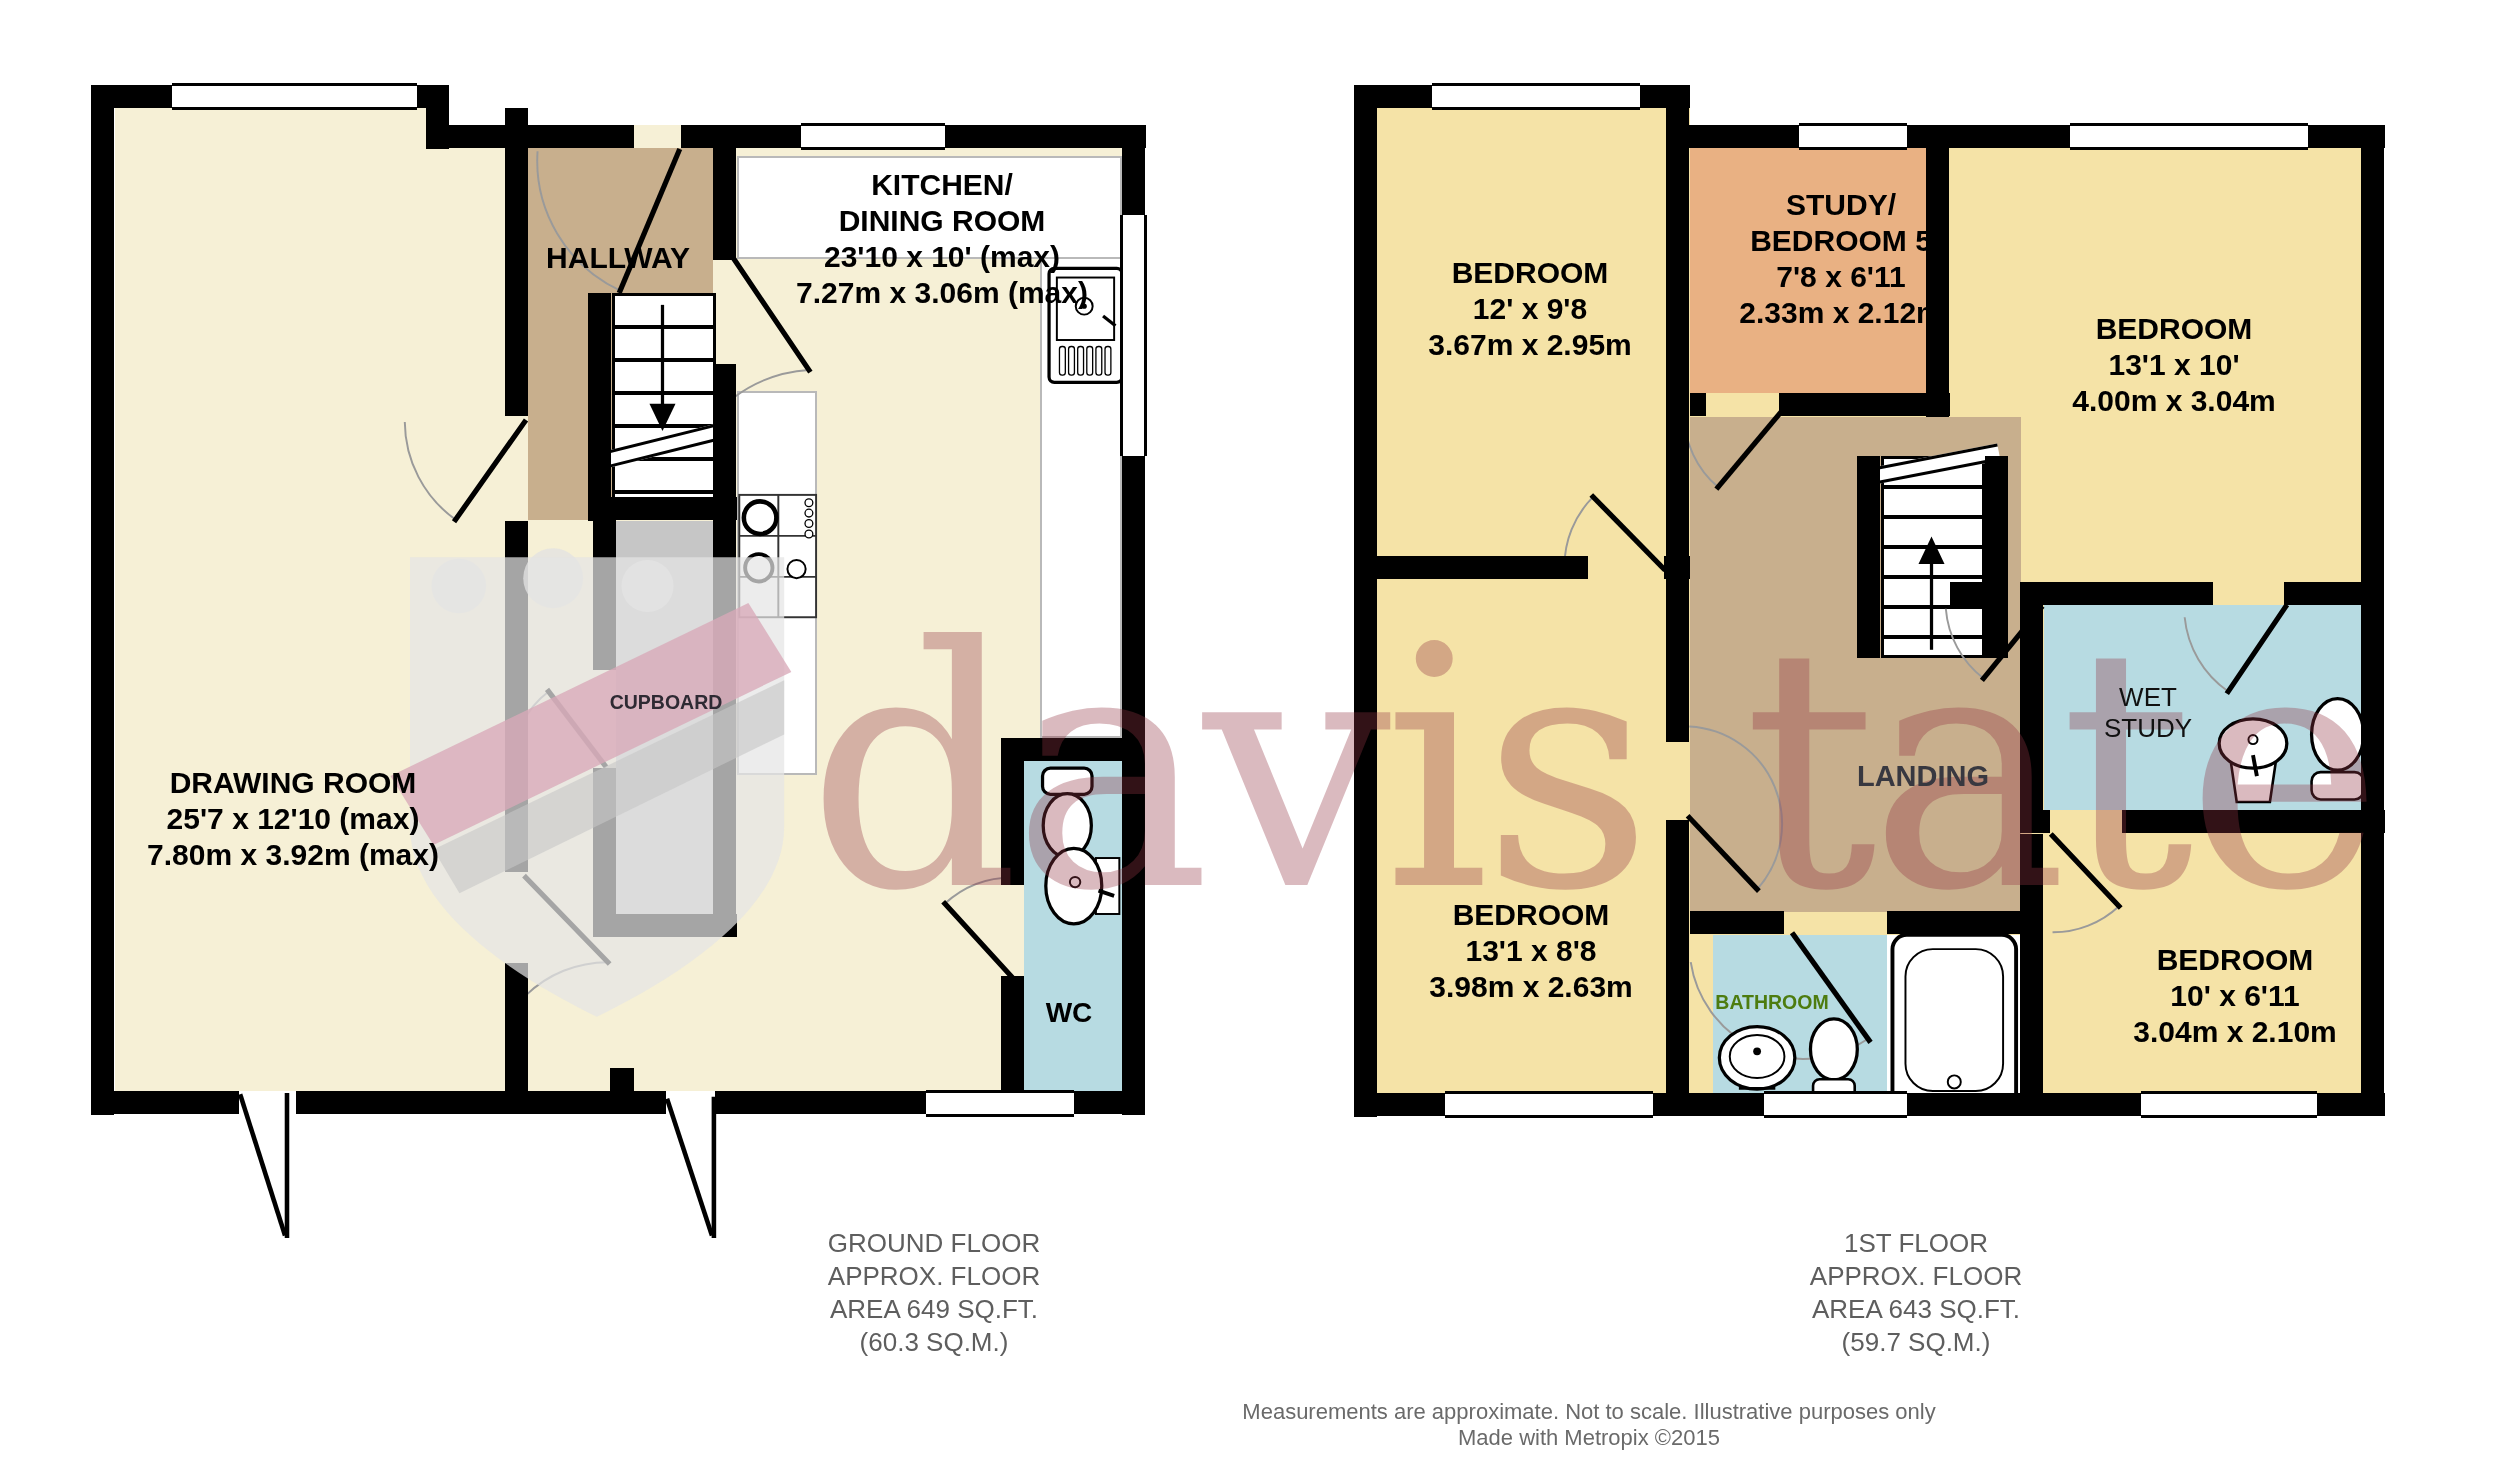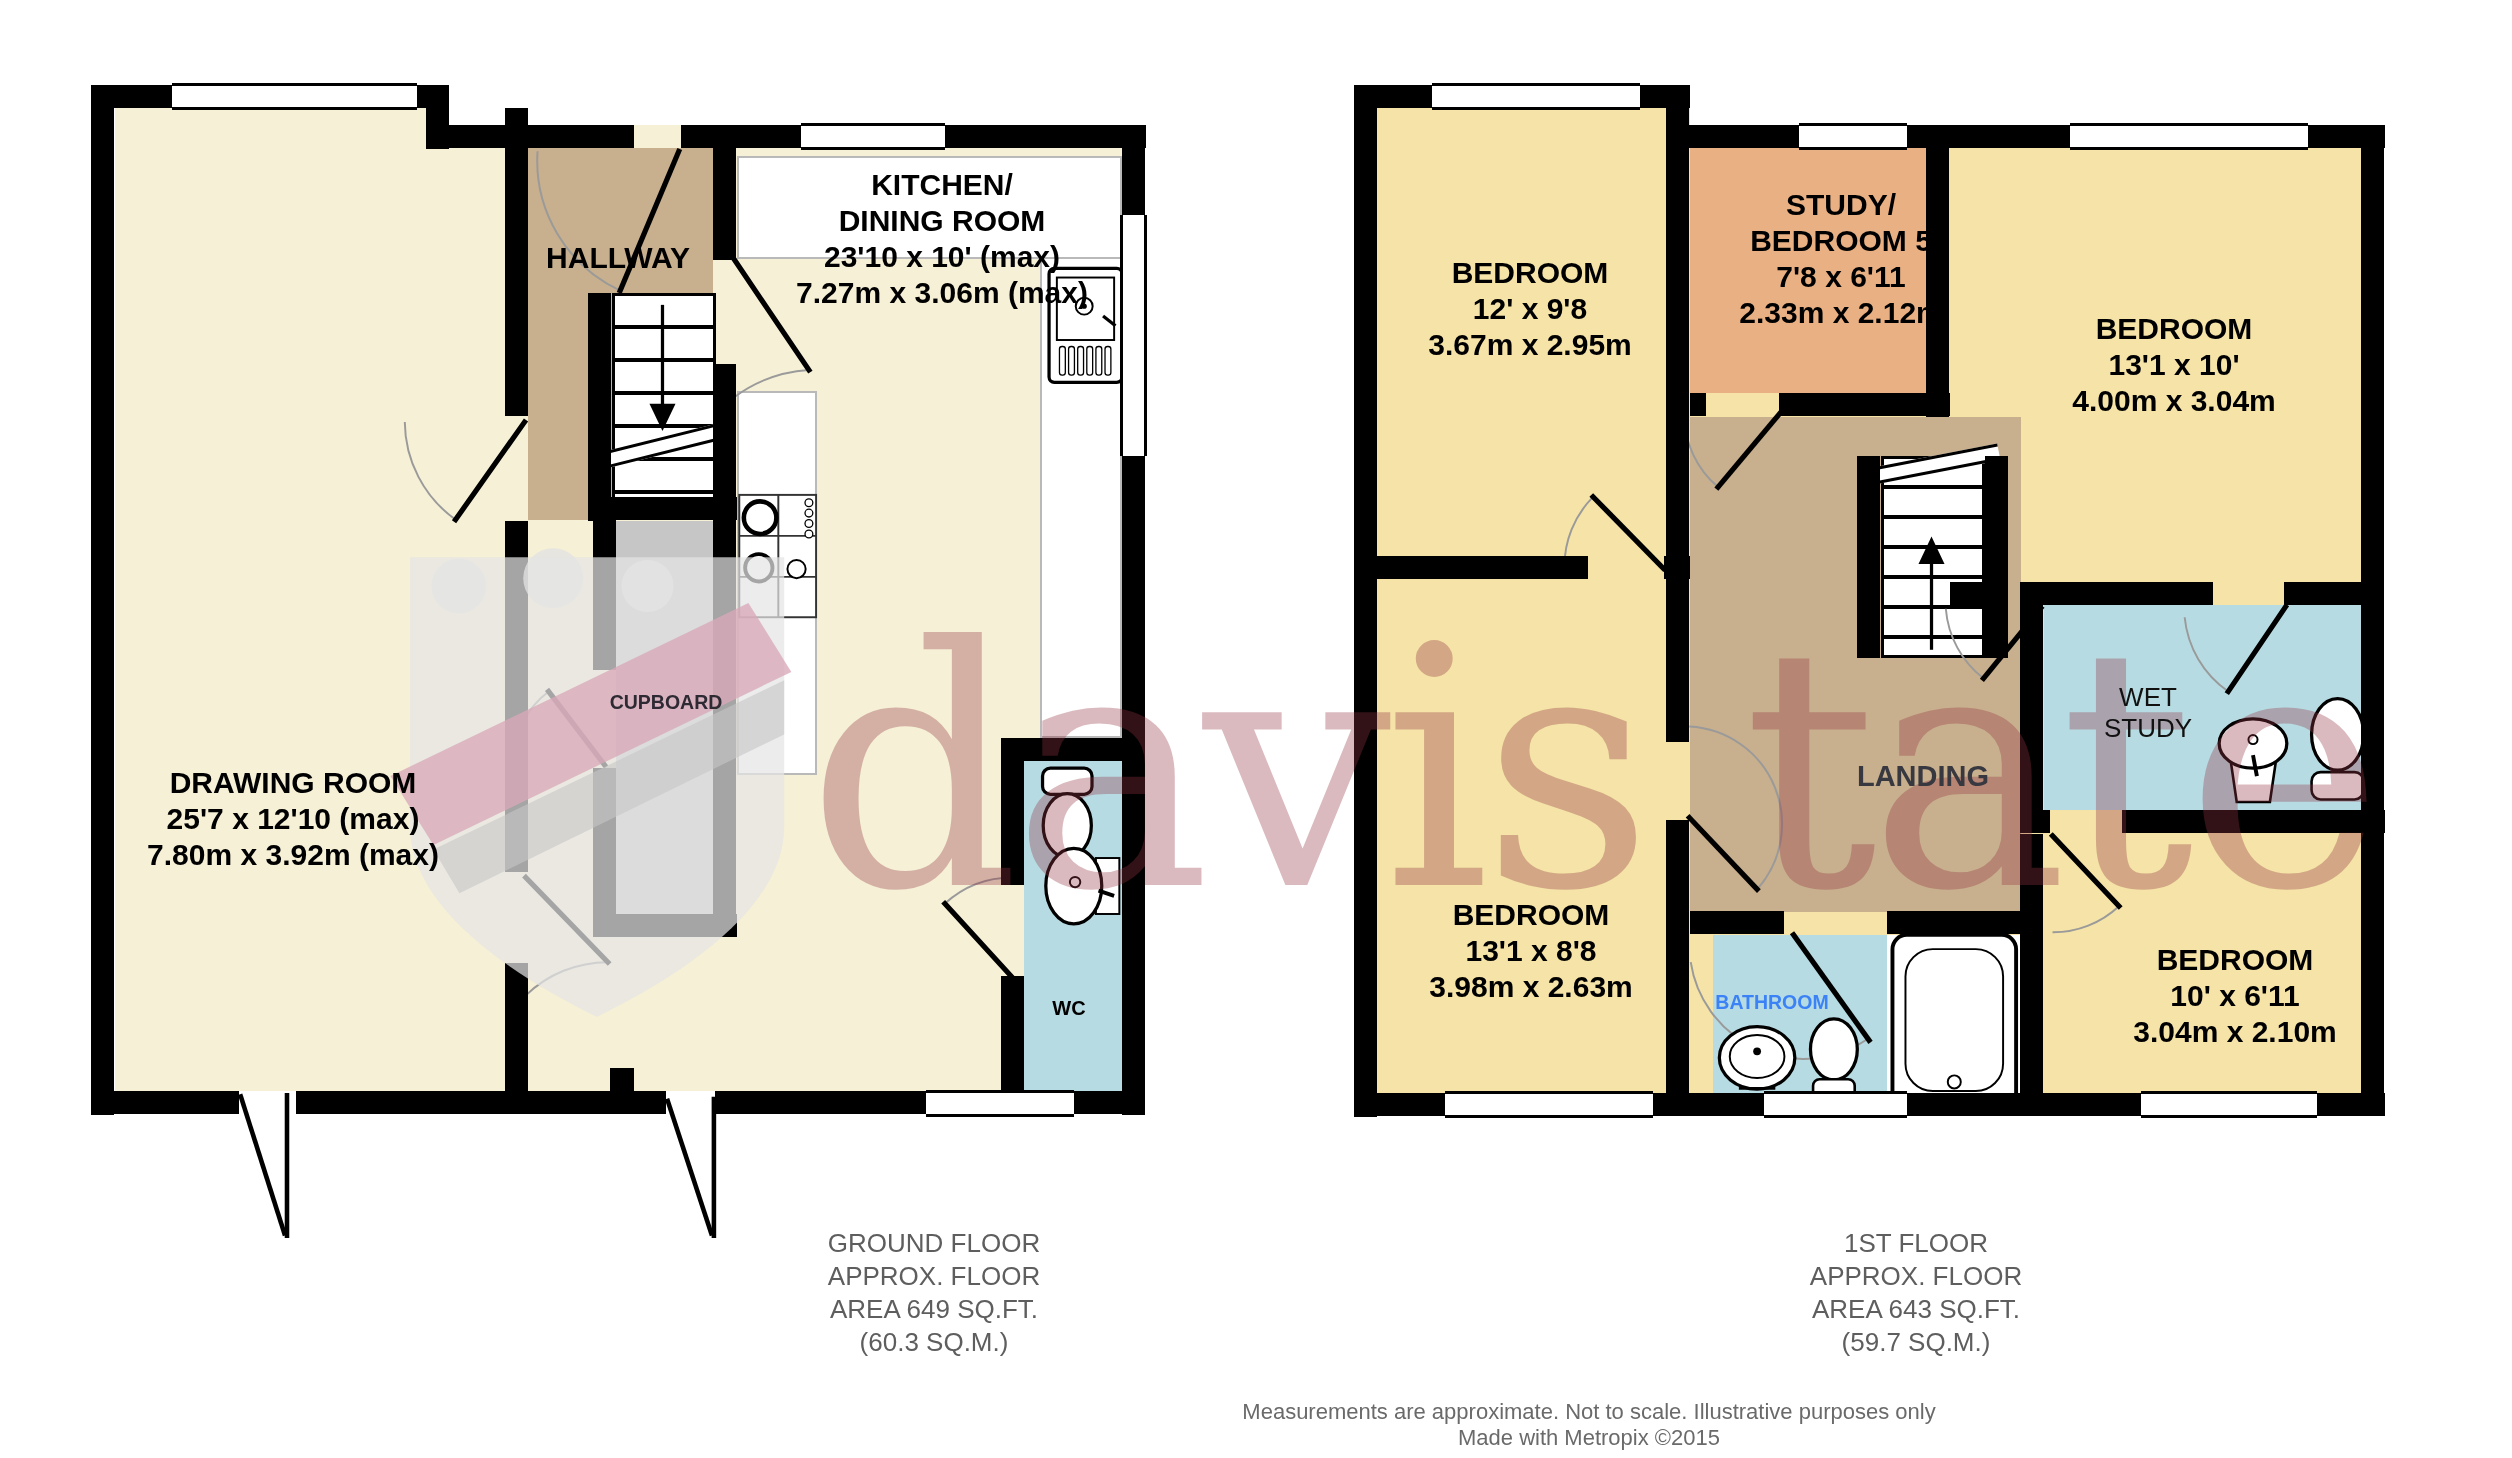--- a/index.html
+++ b/index.html
@@ -11,21 +11,21 @@
   .window-v{position:absolute;background:#fff;border-left:3.9px solid #000;border-right:3.9px solid #000;box-sizing:border-box;}
   .counter{position:absolute;background:#fff;border:2px solid #b9b9b9;box-sizing:border-box;}
   .stairs{position:absolute;background:repeating-linear-gradient(to bottom,#fff 0 29px,#000 29px 33px);border:3.3px solid #000;box-sizing:border-box;}
   .break{position:absolute;background:#fff;border-top:3.3px solid #000;border-bottom:3.3px solid #000;box-sizing:border-box;}
   .lbl{position:absolute;transform:translateX(-50%);text-align:center;color:#000;white-space:nowrap;}
   .room-name{font-size:30px;font-weight:bold;line-height:36px;}
   .room-dim{font-size:30px;font-weight:bold;line-height:36px;}
   .small-name{font-size:19.5px;font-weight:600;color:#2e2a33;}
   .wetroom-name{font-size:26px;font-weight:normal;line-height:31px;color:#111;}
   .landing-name{font-size:29px;font-weight:700;color:#383840;}
-  .wc-name{font-size:20px;font-weight:bold;}
+  .wc-name{font-size:28px;font-weight:bold;}
   .footer-block{position:absolute;transform:translateX(-50%);text-align:center;color:#5e5e5e;font-size:26px;line-height:33px;}
   .footer-total{position:absolute;transform:translateX(-50%);text-align:center;color:#585858;font-size:28px;}
   .footer-small{position:absolute;transform:translateX(-50%);text-align:center;color:#6a6a6a;font-size:22px;}
   #watermark-layer{position:absolute;left:0;top:0;width:2512px;height:1304px;pointer-events:none;}
   #wm-text{position:absolute;left:807px;top:604px;font-family:"DejaVu Serif",serif;
            font-size:333px;line-height:1;letter-spacing:-7.8px;color:rgba(148,54,66,0.34);white-space:nowrap;}
   svg.layer{position:absolute;left:0;top:0;pointer-events:none;}
   .leaf{stroke:#000;stroke-width:8;stroke-linecap:square;}
   .thinleaf{stroke:#000;stroke-width:7;}
   .arc{stroke:#9a9a9a;stroke-width:3;fill:none;}
@@ -275,21 +275,21 @@
   <div class="lbl" style="left:2148px;top:682px;">
     <div class="wetroom-name">WET</div>
     <div class="wetroom-name">STUDY</div>
   </div>
   <div class="lbl landing-name" style="left:1923px;top:760px;">LANDING</div>
   <div class="lbl" style="left:1531px;top:897px;">
     <div class="room-name">BEDROOM</div>
     <div class="room-dim">13'1 x 8'8</div>
     <div class="room-dim">3.98m x 2.63m</div>
   </div>
-  <div class="lbl small-name" style="left:1772px;top:991px;color:#3b82f6;">BATHROOM</div>
+  <div class="lbl small-name" style="left:1772px;top:991px;color:#4d7c0f;">BATHROOM</div>
   <div class="lbl" style="left:2235px;top:942px;">
     <div class="room-name">BEDROOM</div>
     <div class="room-dim">10' x 6'11</div>
     <div class="room-dim">3.04m x 2.10m</div>
   </div>
 
   <div class="footer-block" style="left:934px;top:1227px;">
     <div>GROUND FLOOR</div>
     <div>APPROX. FLOOR</div>
     <div>AREA 649 SQ.FT.</div>

